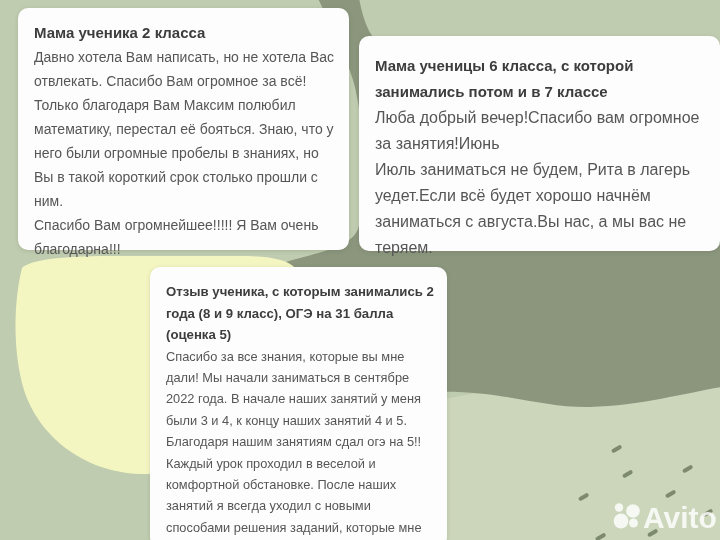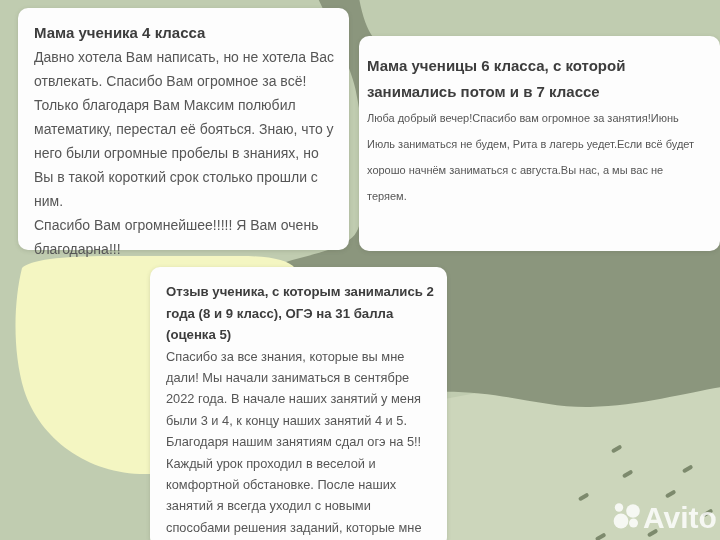--- a/index.html
+++ b/index.html
@@ -16,23 +16,23 @@
   .card{
     position:absolute;background:#fdfdfd;border-radius:10px;
     box-shadow:0 1px 4px rgba(70,80,60,.18);
     color:#565656;box-sizing:border-box;
   }
   .card .title{font-weight:700;color:#3d3d3d;}
   .card .body{white-space:pre-line;}
   #card-1{left:18px;top:8px;width:331px;height:242px;padding:12px 14px 0 16px;}
   #card-1 .title{font-size:15px;line-height:25px;}
   #card-1 .body{font-size:14px;line-height:24px;}
-  #card-2{left:359px;top:36px;width:361px;height:215px;padding:17px 18px 0 8px;}
+  #card-2{left:359px;top:36px;width:361px;height:215px;padding:17px 18px 0 16px;}
   #card-2 .title{font-size:15px;line-height:26px;}
-  #card-2 .body{font-size:11px;line-height:26px;}
+  #card-2 .body{font-size:16px;line-height:26px;}
   #card-3{left:150px;top:267px;width:297px;height:280px;padding:14px 12px 0 16px;}
   #card-3 .title{font-size:13.2px;line-height:21.5px;}
   #card-3 .body{font-size:12.8px;line-height:21.4px;}
   #watermark{position:absolute;left:608px;top:498px;width:112px;height:36px;}
 </style>
 </head>
 <body>
 
 <svg id="bg-svg" viewBox="0 0 720 540" xmlns="http://www.w3.org/2000/svg">
   <rect x="0" y="0" width="720" height="540" fill="#c0ccb0"></rect>
@@ -69,21 +69,21 @@
     <div class="dash" style="left: 622px; top: 472px; background: rgb(125, 138, 109);"></div>
     <div class="dash" style="left: 578px; top: 495px; background: rgb(125, 138, 109);"></div>
     <div class="dash" style="left: 682px; top: 467px; background: rgb(125, 138, 109);"></div>
     <div class="dash" style="left: 665px; top: 492px; background: rgb(125, 138, 109);"></div>
     <div class="dash" style="left: 647px; top: 531px; background: rgb(125, 138, 109);"></div>
     <div class="dash" style="left: 702px; top: 511px; background: rgb(125, 138, 109);"></div>
     <div class="dash" style="left: 595px; top: 535px; background: rgb(125, 138, 109);"></div>
   </div>
 
 <div class="card" id="card-1">
-  <div class="title">Мама ученика 4 класса</div>
+  <div class="title">Мама ученика 2 класса</div>
   <div class="body">Давно хотела Вам написать, но не хотела Вас отвлекать. Спасибо Вам огромное за всё! Только благодаря Вам Максим полюбил математику, перестал её бояться. Знаю, что у него были огромные пробелы в знаниях, но Вы в такой короткий срок столько прошли с ним.
 Спасибо Вам огромнейшее!!!!! Я Вам очень благодарна!!!</div>
 </div>
 
 <div class="card" id="card-2">
   <div class="title">Мама ученицы 6 класса, с которой занимались потом и в 7 классе</div>
   <div class="body">Люба добрый вечер!Спасибо вам огромное за занятия!Июнь
 Июль заниматься не будем, Рита в лагерь уедет.Если всё будет хорошо начнём заниматься с августа.Вы нас, а мы вас не теряем.</div>
 </div>
 

